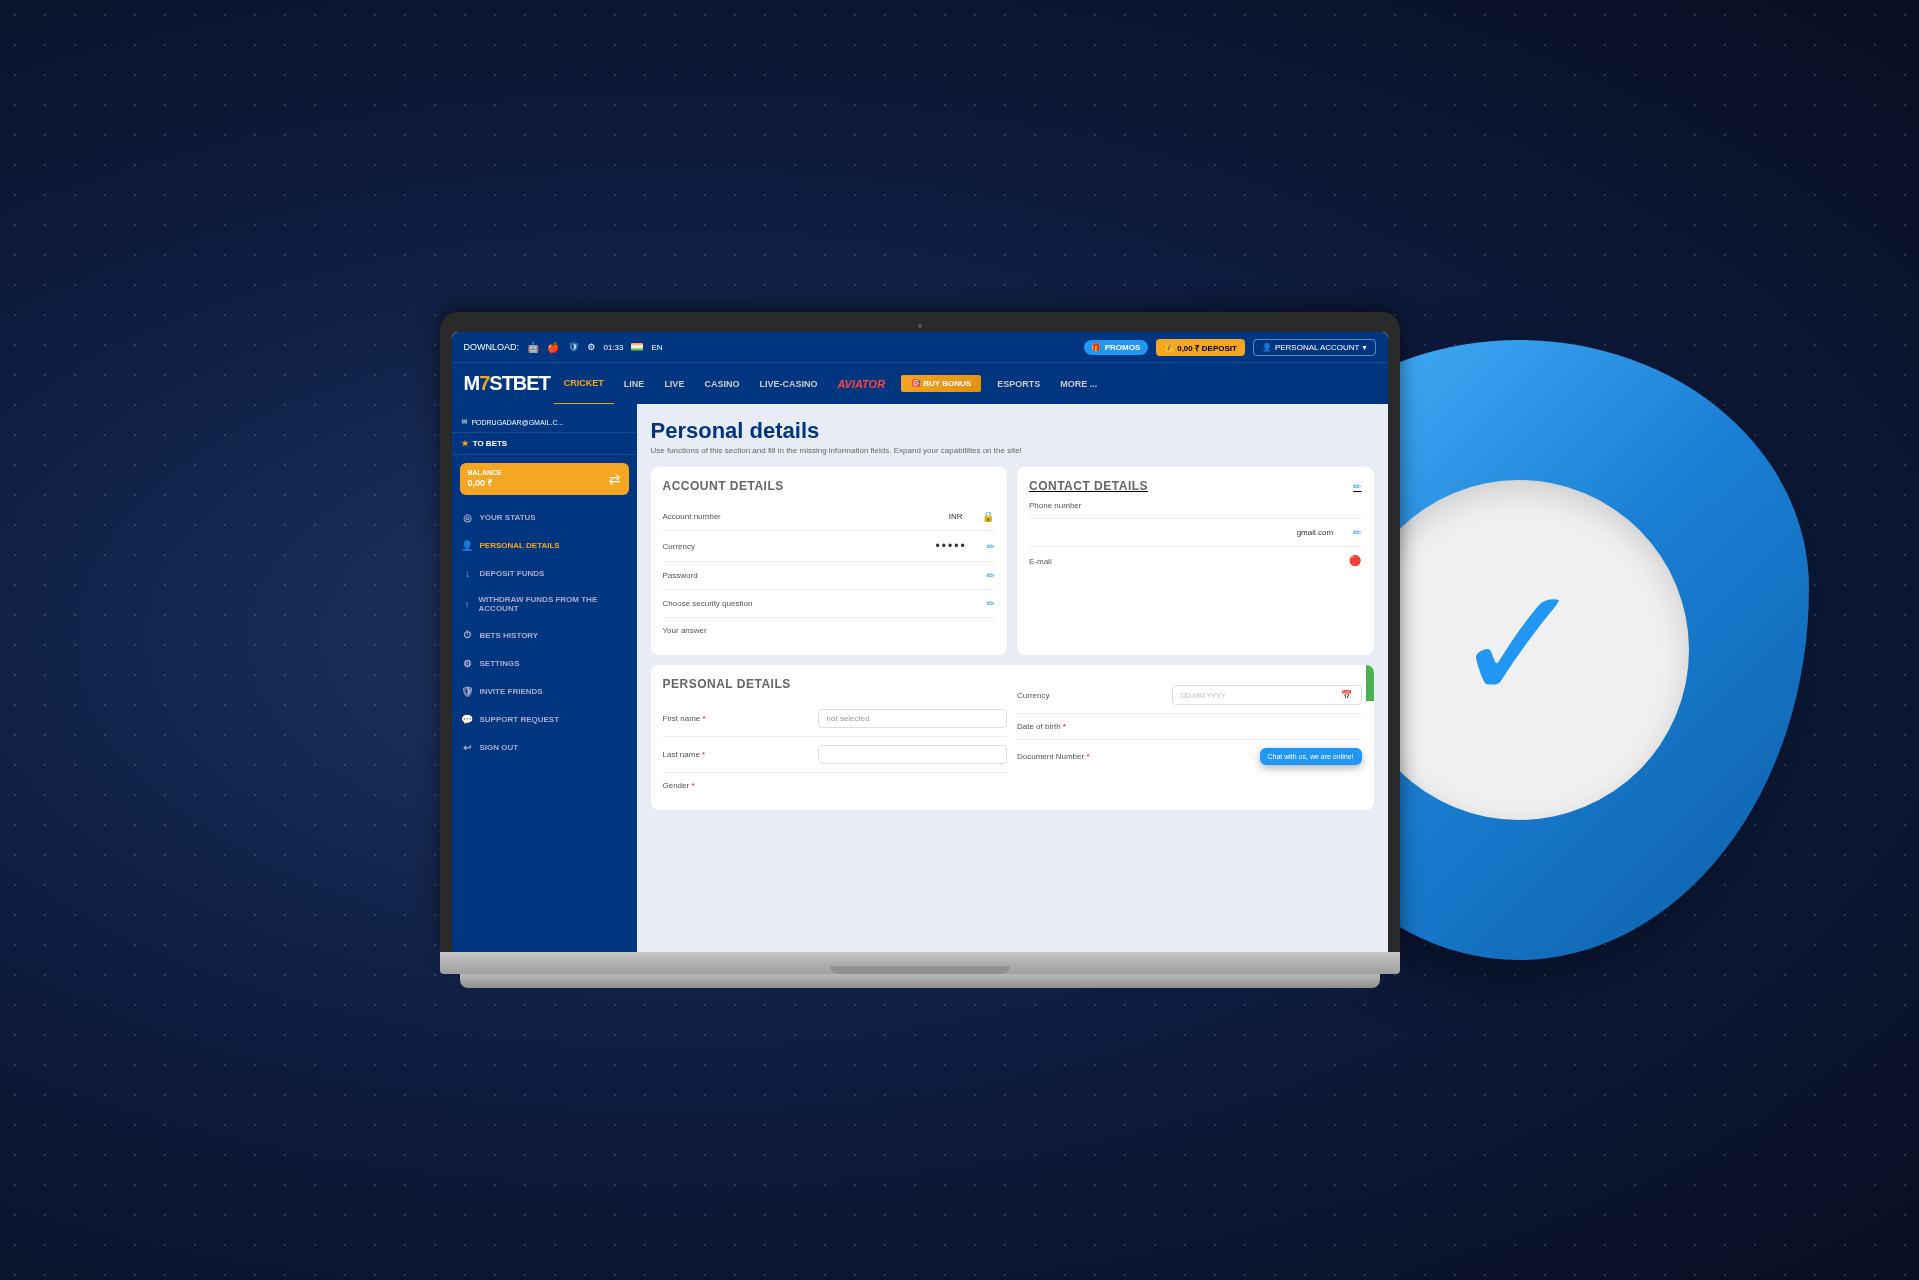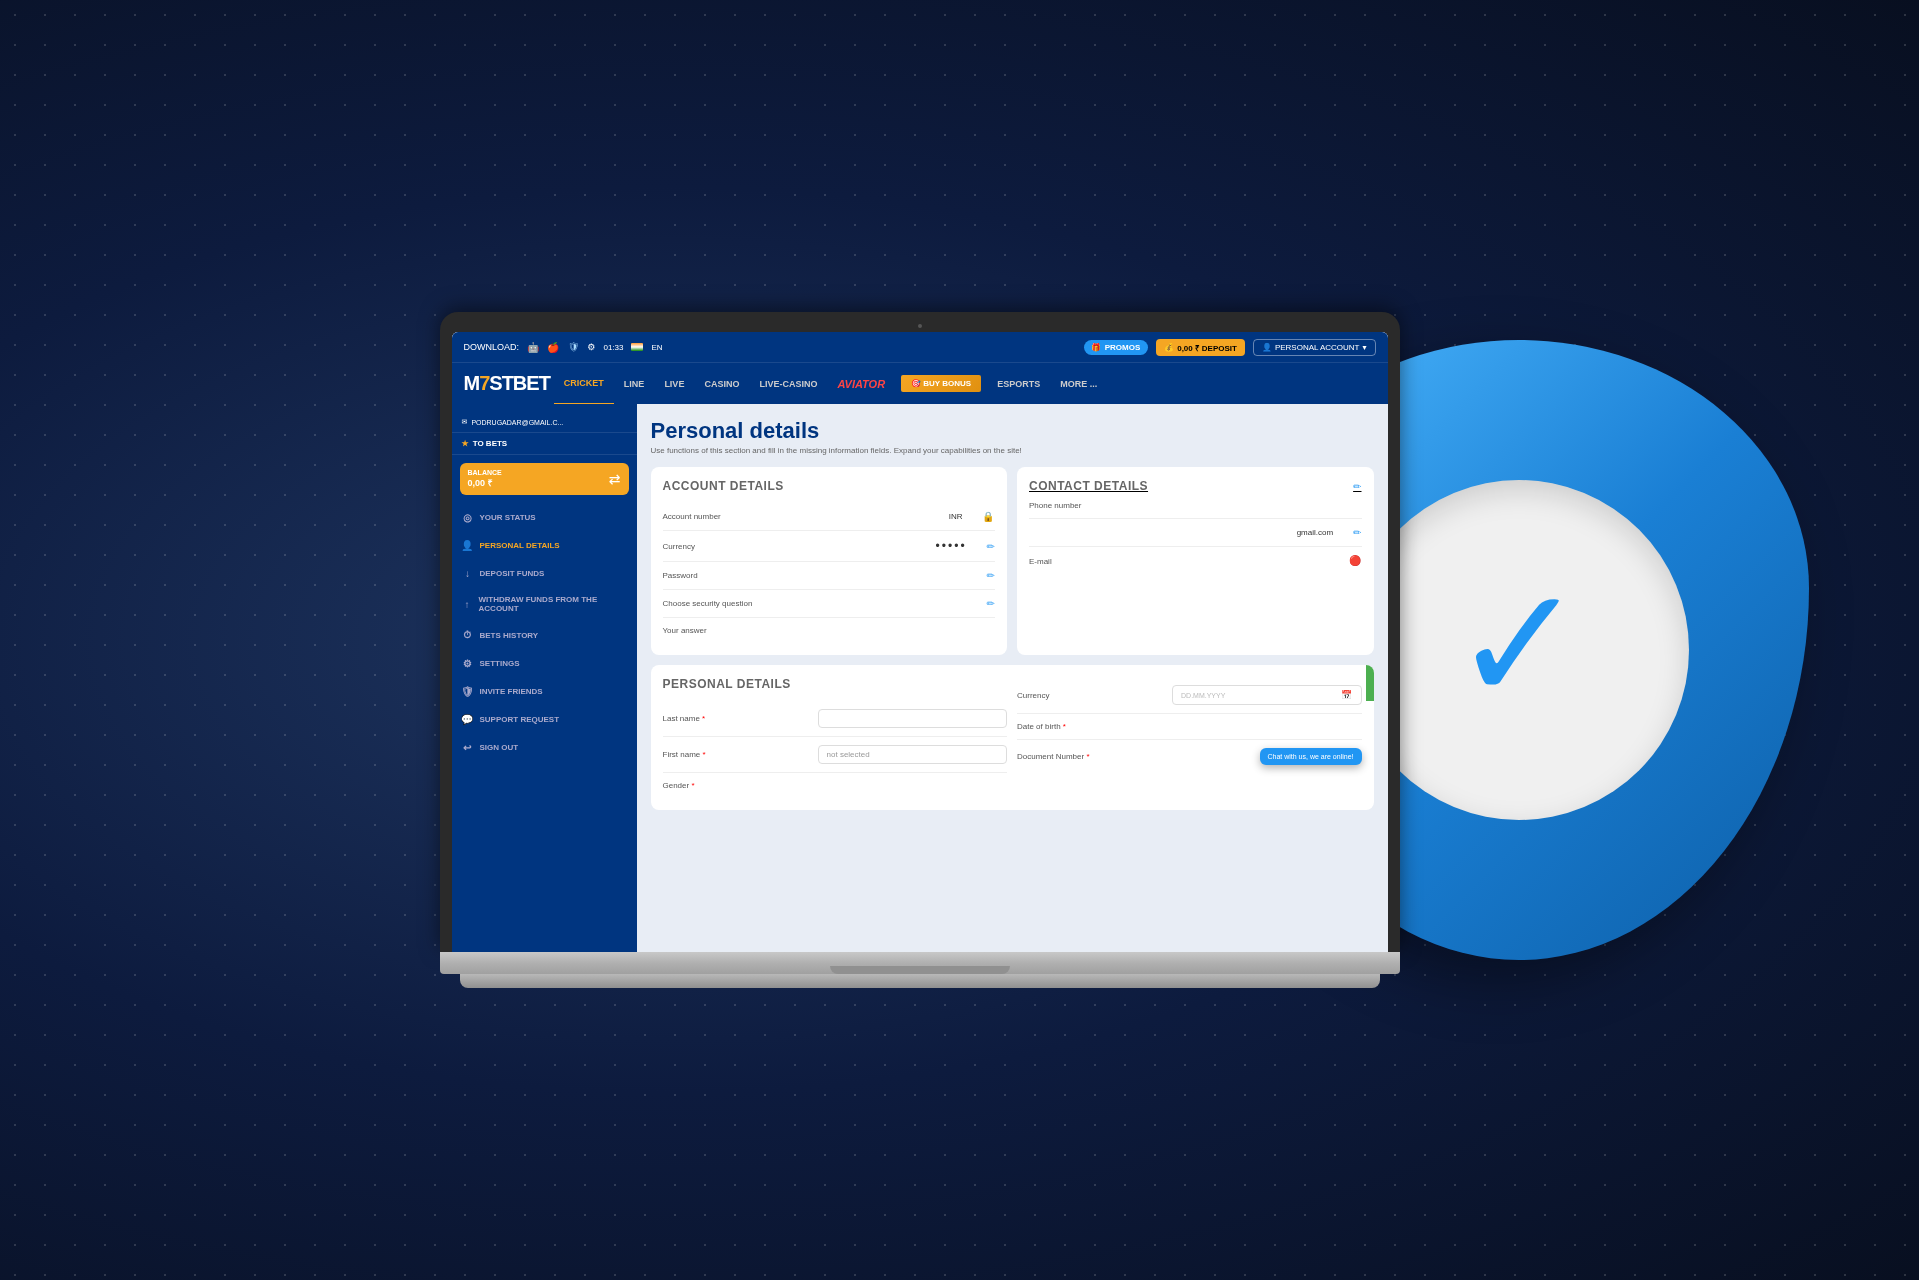--- a/index.html
+++ b/index.html
@@ -661,34 +661,34 @@
             </div>
 
             <div class="personal-section" style="position:relative;">
               <div style="position:absolute;top:0;right:0;width:8px;height:36px;background:#4CAF50;border-radius:0 8px 0 0;"></div>
 
               <div class="personal-left">
                 <div class="section-title">PERSONAL DETAILS</div>
 
                 <div class="form-row">
                   <span class="form-label">
-                    <span>Last name</span>
-                    <span class="required-star">*</span>
-                  </span>
-                  <input type="text" class="form-input" style="width: 55%;">
-                </div>
-
-                <div class="form-row">
-                  <span class="form-label">
                     <span>First name</span>
                     <span class="required-star">*</span>
                   </span>
                   <select class="form-select" style="width:55%;">
                     <option>not selected</option>
                   </select>
+                </div>
+
+                <div class="form-row">
+                  <span class="form-label">
+                    <span>Last name</span>
+                    <span class="required-star">*</span>
+                  </span>
+                  <input type="text" class="form-input" style="width: 55%;">
                 </div>
 
                 <div class="form-row" style="border-bottom:none;">
                   <span class="form-label">
                     <span>Gender</span>
                     <span class="required-star">*</span>
                   </span>
                 </div>
               </div>
 

